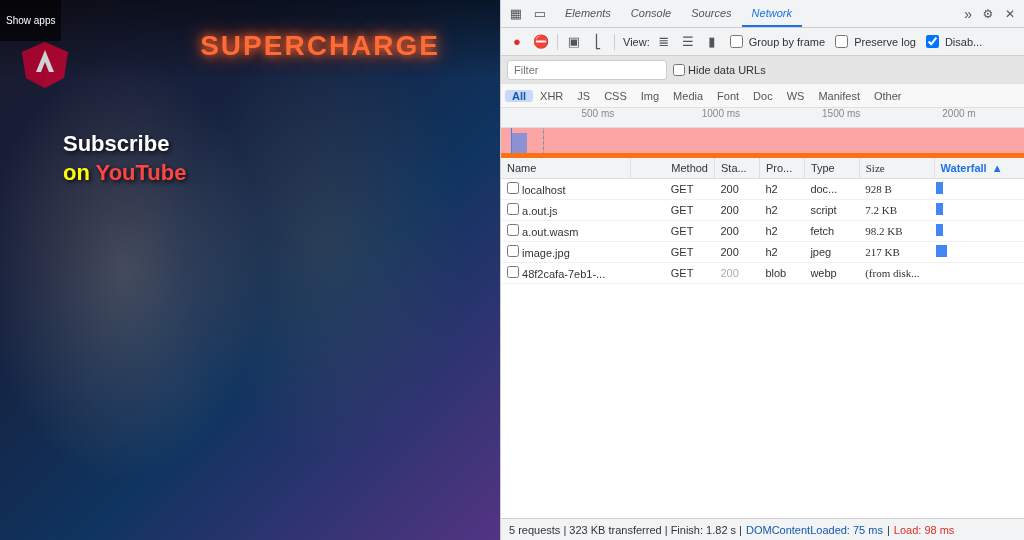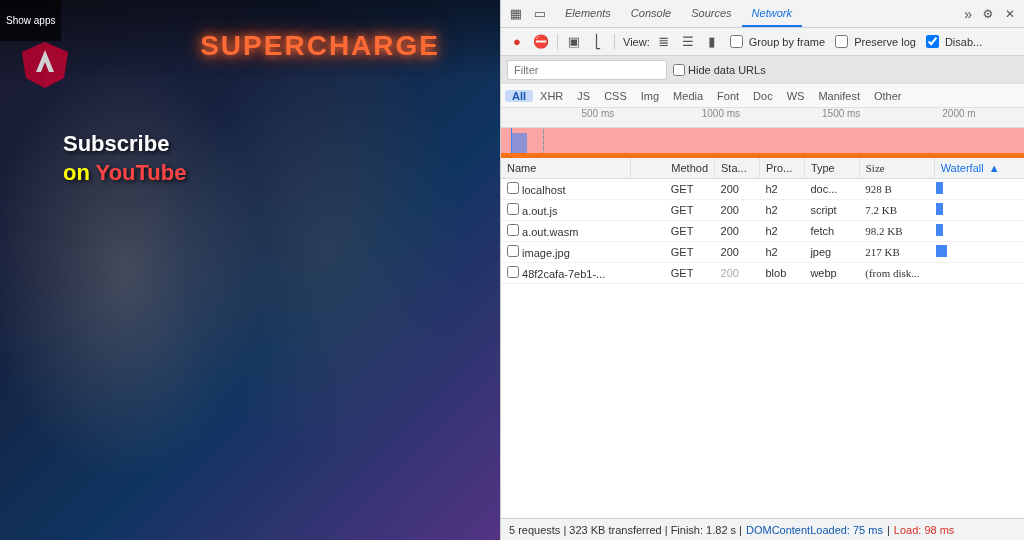--- a/index.html
+++ b/index.html
@@ -239,21 +239,21 @@
     }
     th {
       text-align: left;
       padding: 4px 6px;
       font-weight: 500;
       color: #333;
       border-right: 1px solid #e0e0e0;
       white-space: nowrap;
       cursor: pointer;
     }
-    th:last-child { border-right: none; }
+    th:last-child { border-right: none; font-weight: bold; }
     th.sorted { color: #1a73e8; }
     .sort-arrow { margin-left: 2px; color: #1a73e8; }
     td {
       padding: 3px 6px;
       border-bottom: 1px solid #f0f0f0;
       color: #333;
       white-space: nowrap;
       overflow: hidden;
       text-overflow: ellipsis;
     }

